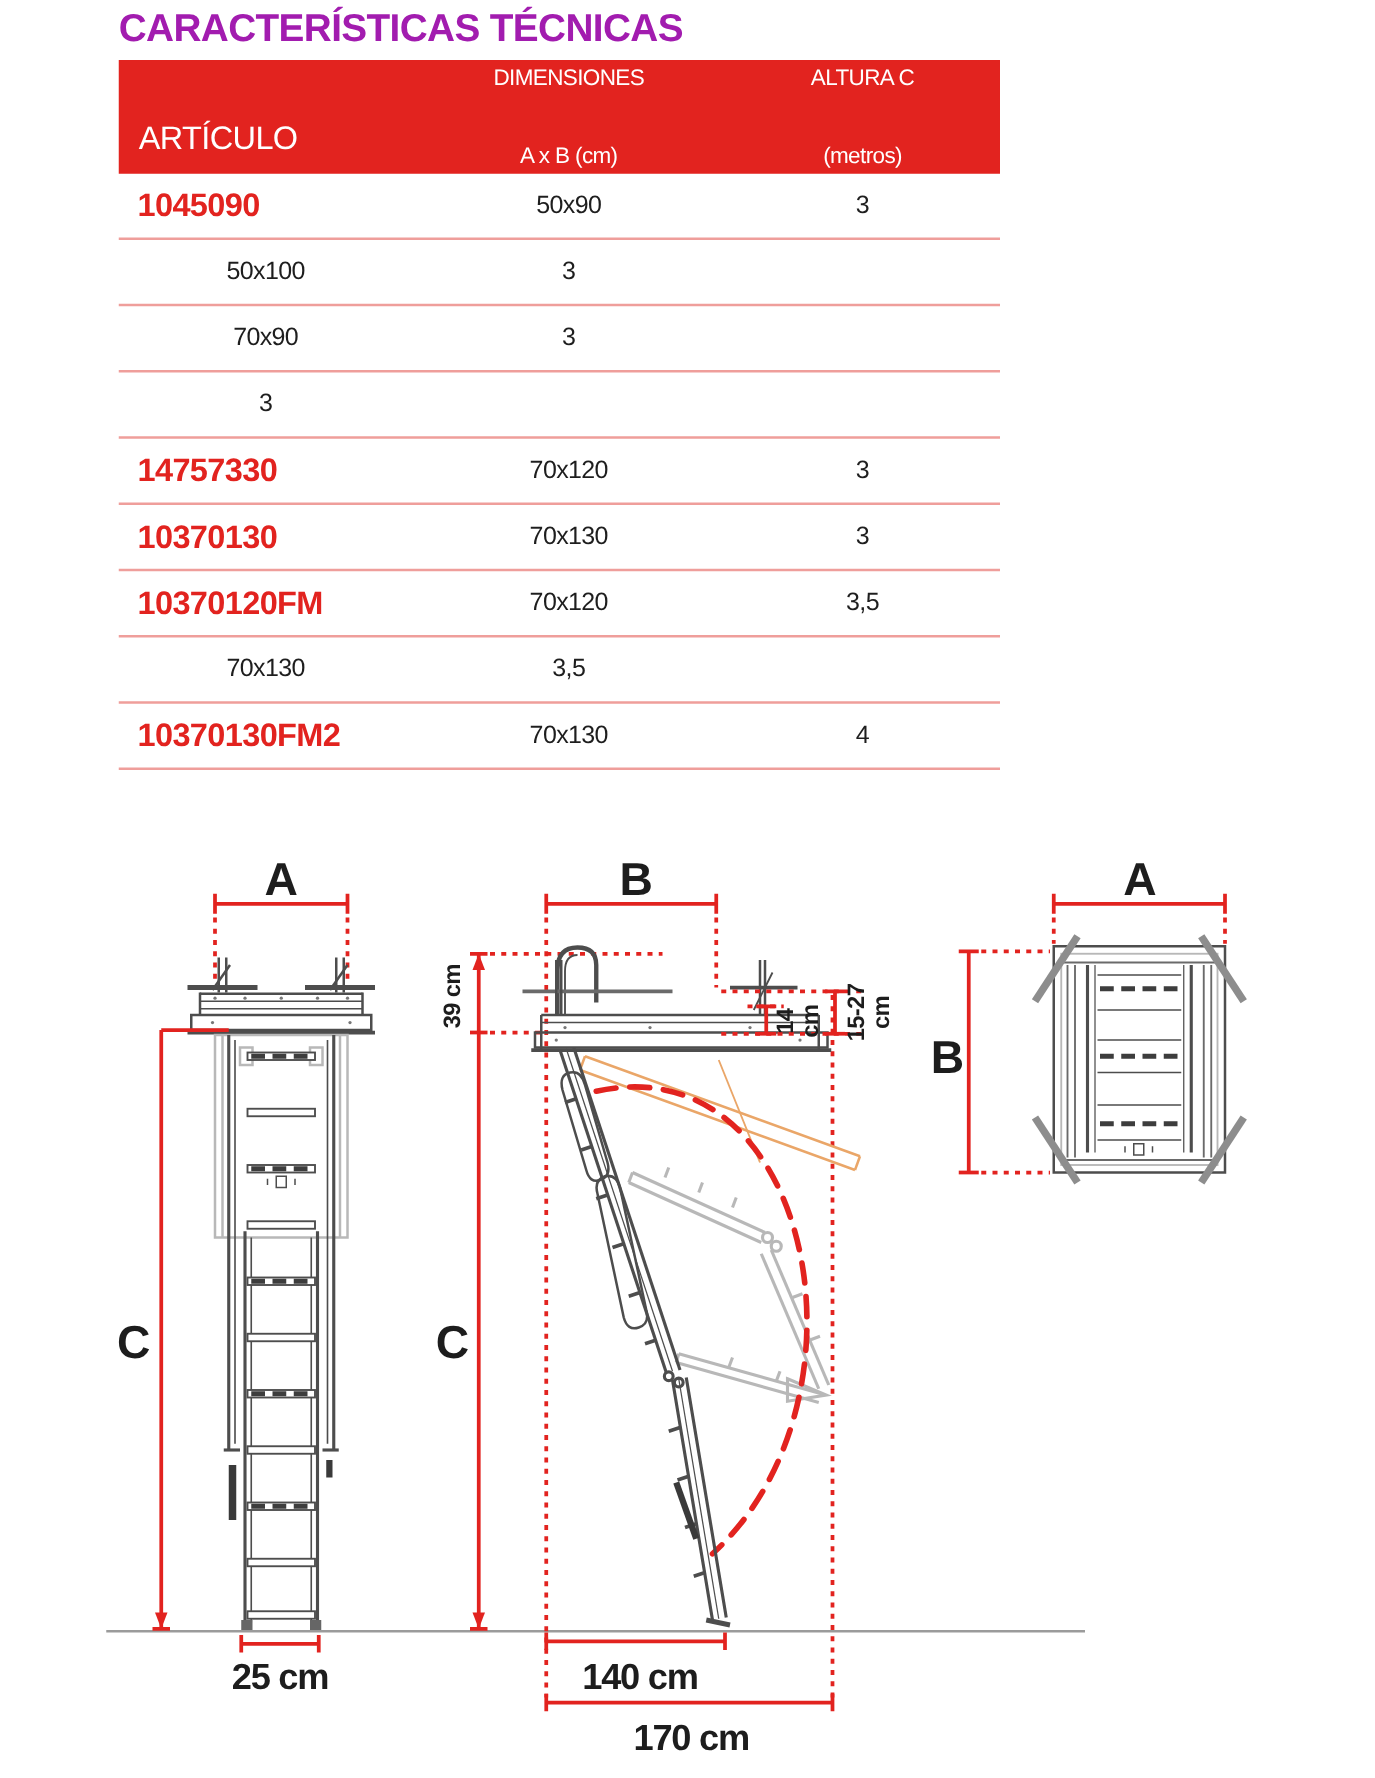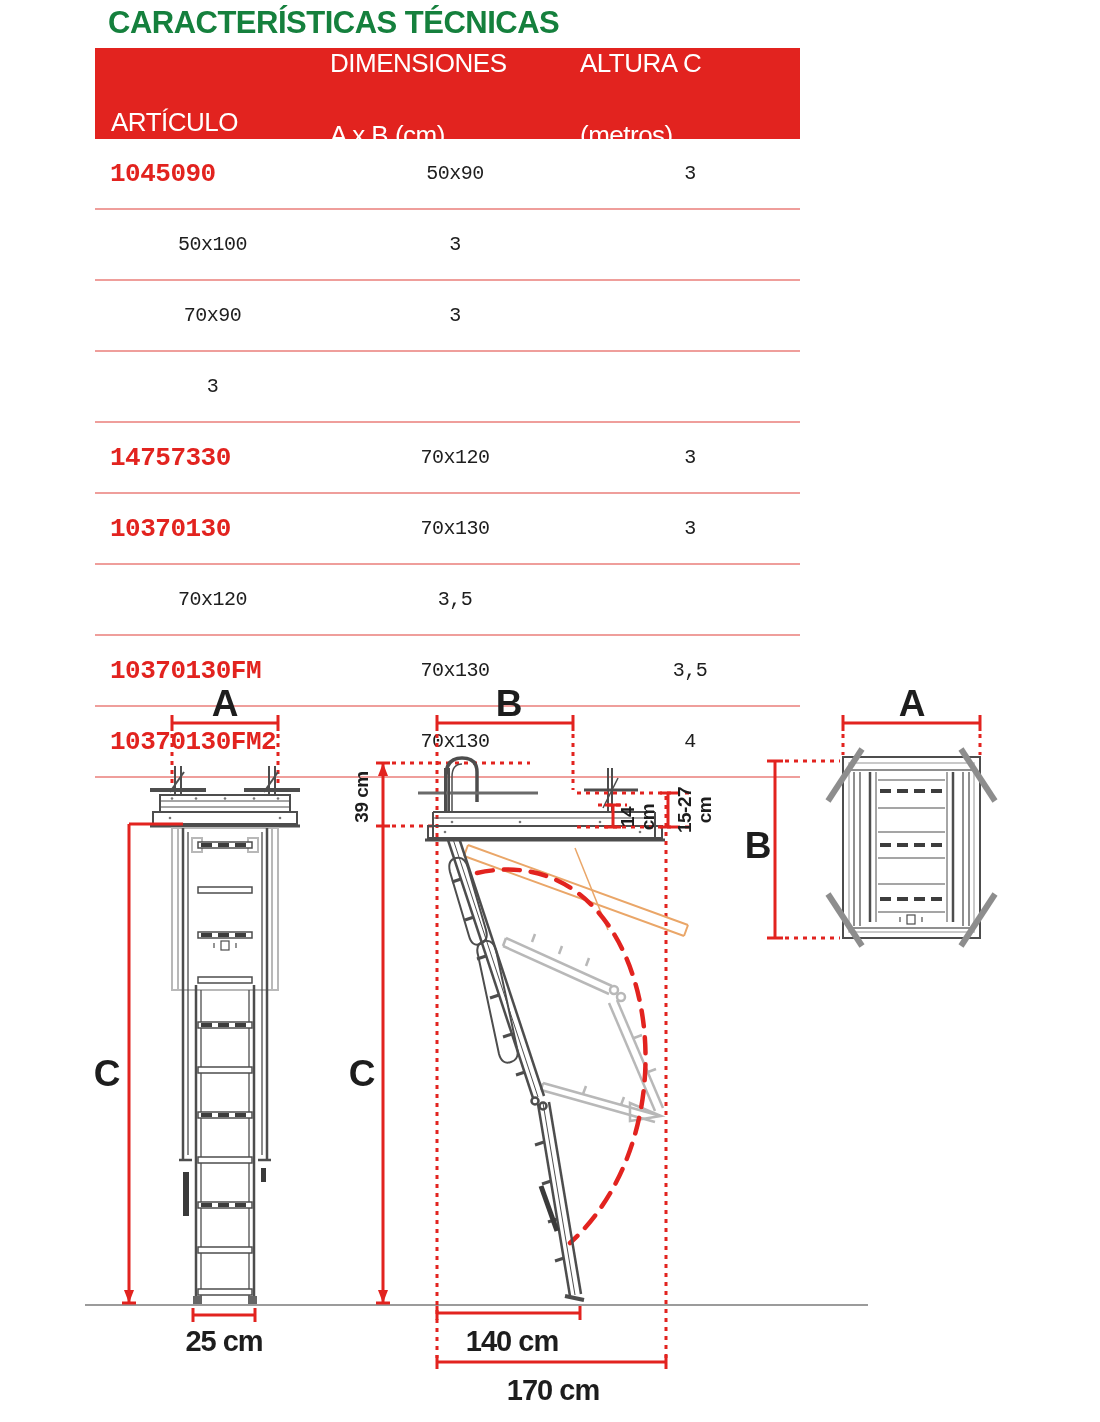--- a/index.html
+++ b/index.html
@@ -11,35 +11,35 @@
     --floor-gray:#9b9b9b;
     --text-dark:#1d1d1d;
   }
   *{margin:0;padding:0;box-sizing:border-box;}
   html,body{background:#ffffff;}
   body{
     width:1100px;height:1422px;position:relative;overflow:hidden;
     font-family:"Liberation Sans",sans-serif;color:var(--text-dark);
   }
   .page-title{
-    position:absolute;left:108px;top:5px;
-    font-size:31px;font-weight:bold;letter-spacing:-0.5px;color:#15803d;
+    position:absolute;left:95px;top:5px;
+    font-size:31px;font-weight:bold;letter-spacing:-0.5px;color:#a21caf;
   }
   .spec-table{position:absolute;left:95px;top:48px;width:705px;}
   .t-head{
     display:grid;grid-template-columns:235px 250px 220px;
     background:var(--accent-red);color:#fff;height:91px;
   }
   .t-head .h-art{display:flex;align-items:flex-end;padding:0 0 13px 16px;font-size:26px;letter-spacing:-0.5px;}
-  .t-head .h-col{display:flex;flex-direction:column;align-items:flex-start;justify-content:center;
-    text-align:center;font-size:26px;line-height:1.22;letter-spacing:-0.5px;gap:40px;}
+  .t-head .h-col{display:flex;flex-direction:column;align-items:center;justify-content:center;
+    text-align:center;font-size:18px;line-height:1.22;letter-spacing:-0.5px;gap:40px;}
   .t-body{}
   .t-row{
     display:grid;grid-template-columns:235px 250px 220px;align-items:center;
-    height:71px;border-bottom:2px solid var(--row-divider);font-family:Liberation Mono, monospace;
+    height:53px;border-bottom:2px solid var(--row-divider);
   }
   .c-art{display:flex;align-items:center;padding-left:15px;}
   .art{font-size:26px;font-weight:bold;color:var(--accent-red);letter-spacing:-0.5px;}
   .cam{margin-left:26px;display:flex;align-items:center;}
   .c-dim,.c-alt{text-align:center;font-size:20px;color:#1e1e1e;letter-spacing:-0.5px;}
 
   .diagrams{position:absolute;left:0;top:680px;width:1100px;height:742px;}
 
   
   .ln-red{stroke:var(--accent-red);stroke-width:3;fill:none;}
@@ -110,29 +110,29 @@
   <div class="t-row">
     <div class="c-art">
       <span class="art">10370130</span>
 
     </div>
     <div class="c-dim">70x130</div>
     <div class="c-alt">3</div>
   </div>
 
   <div class="t-row">
+    <div class="c-art">
+      <span class="art">10370120FM</span>
+
+    </div>
     <div class="c-dim">70x120</div>
     <div class="c-alt">3,5</div>
   </div>
 
   <div class="t-row">
-    <div class="c-art">
-      <span class="art">10370130FM</span>
-
-    </div>
     <div class="c-dim">70x130</div>
     <div class="c-alt">3,5</div>
   </div>
 
   <div class="t-row">
     <div class="c-art">
       <span class="art">10370130FM2</span>
 
     </div>
     <div class="c-dim">70x130</div>

